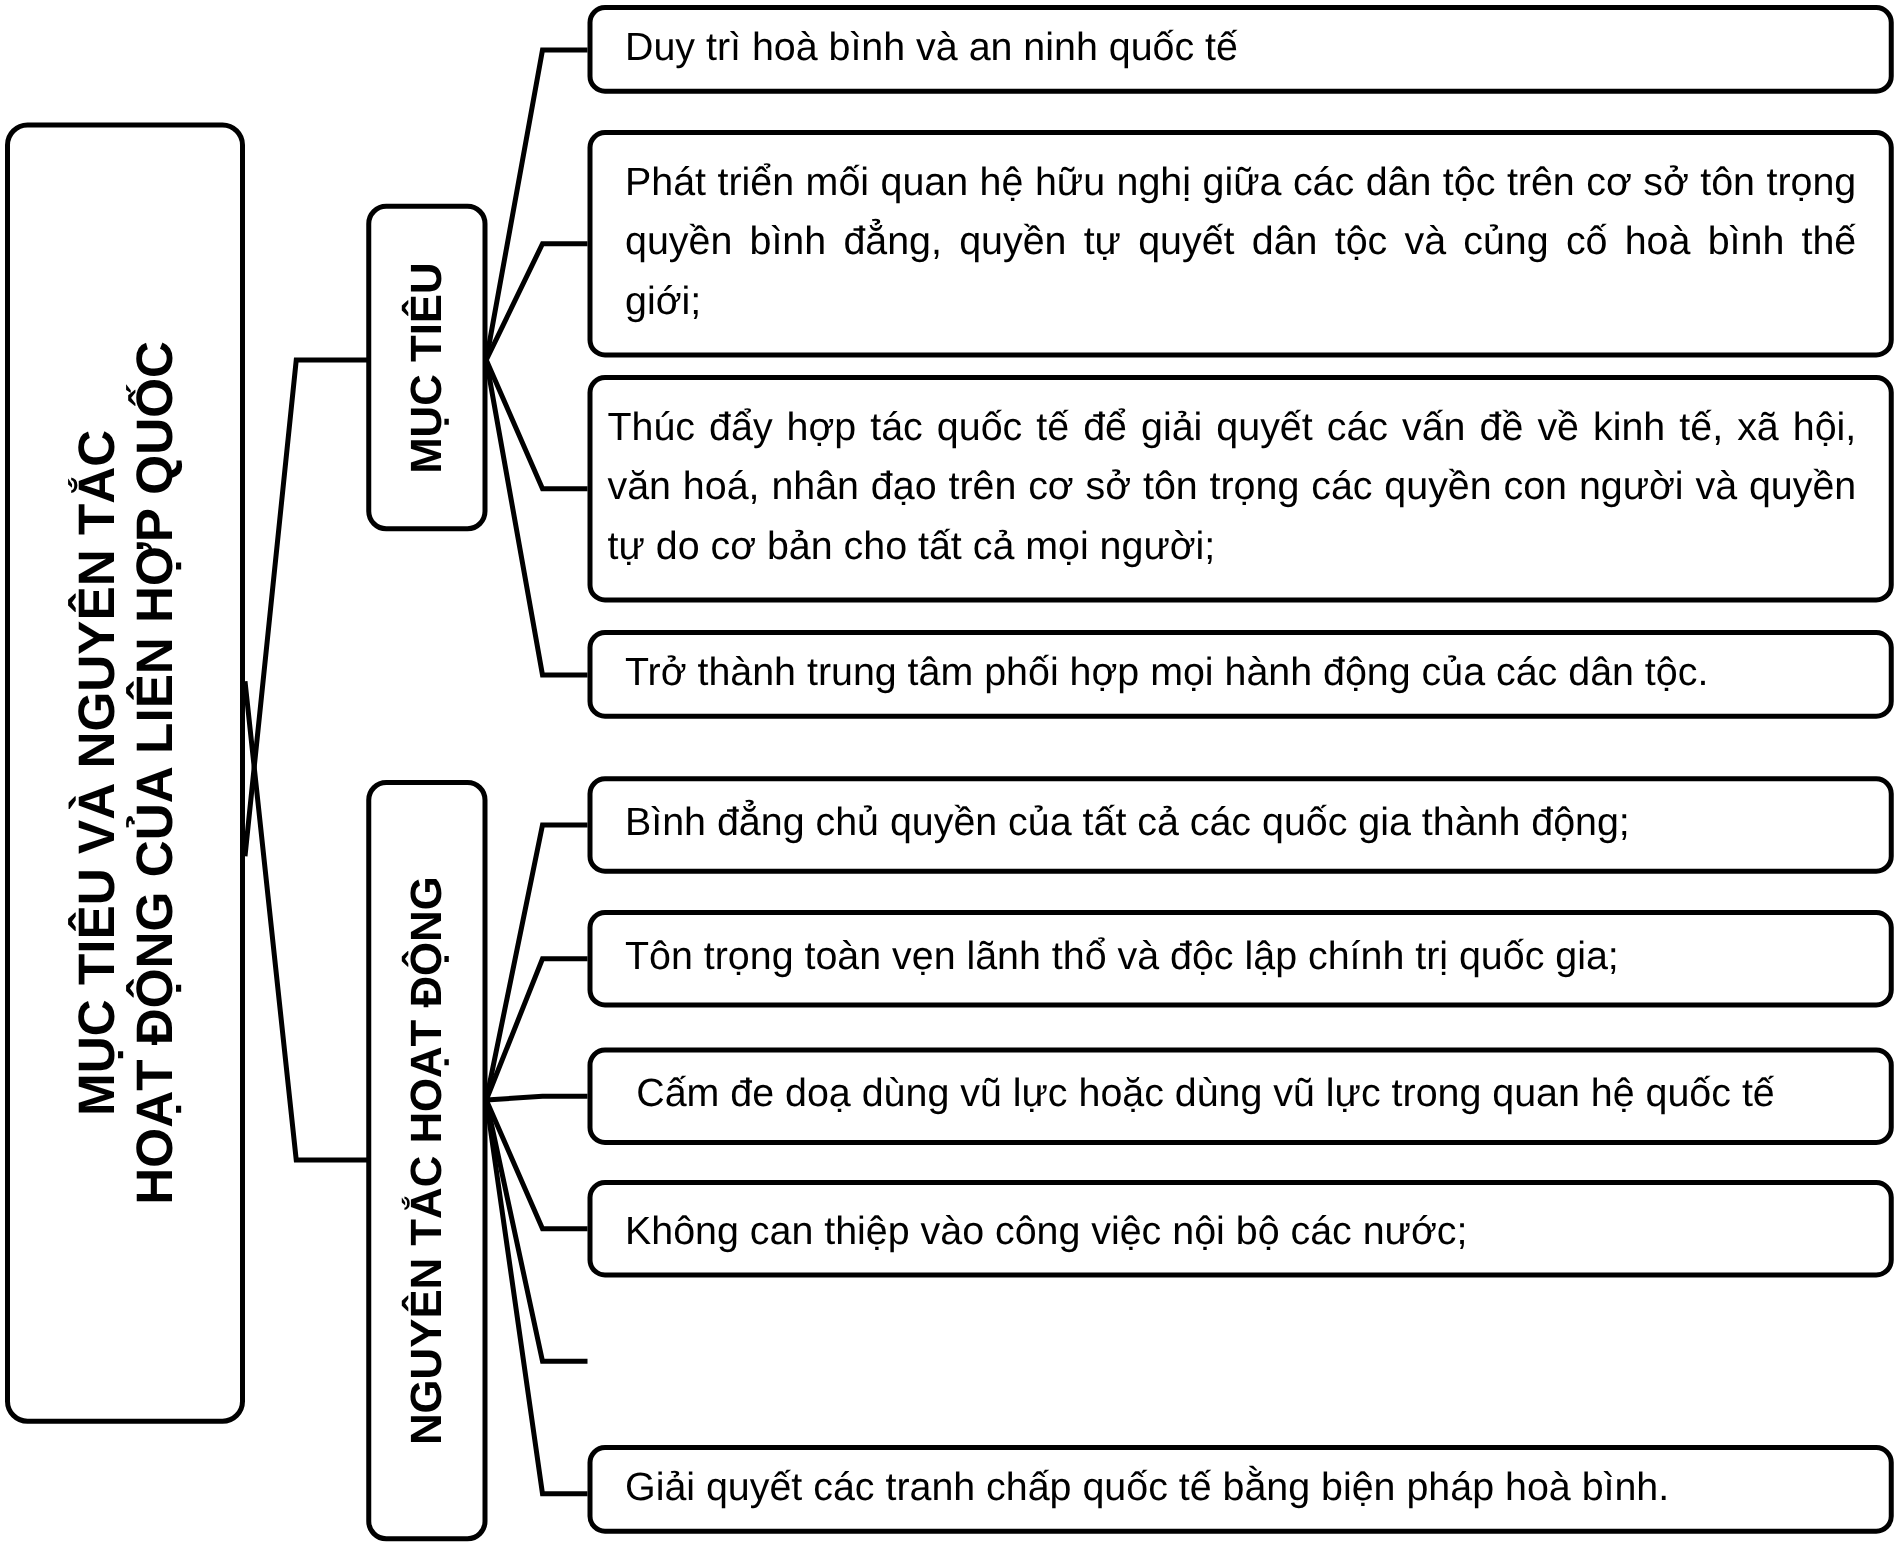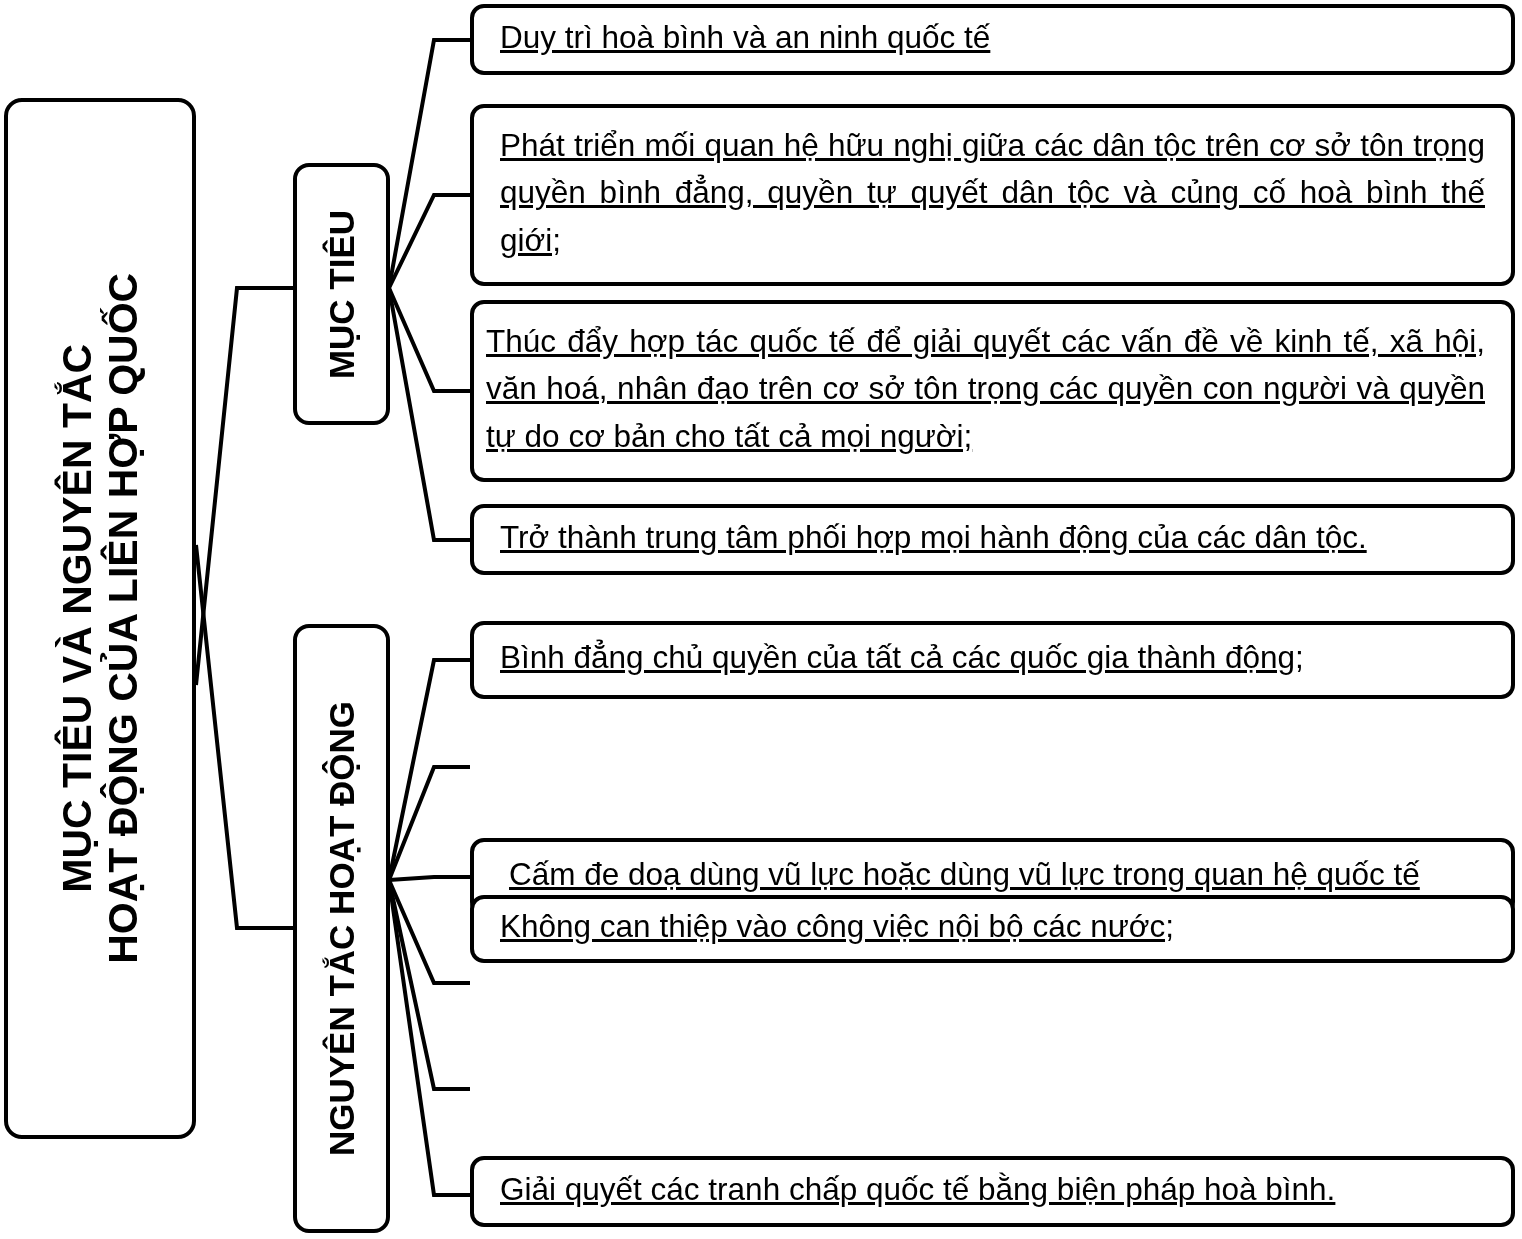--- a/index.html
+++ b/index.html
@@ -59,21 +59,20 @@
     font-size:35px;
     font-weight:bold;
     line-height:1;
     color:#000;
   }
 
   
   .leaf{
     left:470px;width:1045px;
     padding:6px 26px 10px 26px;
-    text-decoration:underline;
   }
   .leaf p{
     margin:0;
     font-size:31.5px;
     line-height:1.50;
     color:#000;
     width:100%;
     text-align:justify;
     text-justify:inter-word;
     -webkit-hyphens:none;hyphens:none;
@@ -82,21 +81,21 @@
 
   
   #leaf-g1{top:4px;height:71px;}
   #leaf-g2{top:104px;height:182px;}
   #leaf-g3{top:300px;height:182px;padding-left:12px;}
   #leaf-g4{top:504px;height:71px;}
 
   #leaf-p1{top:621px;height:78px;}
   #leaf-p2{top:728px;height:78px;}
   #leaf-p3{top:838px;height:78px;padding-left:35px;}
-  #leaf-p4{top:895px;height:68px;}
+  #leaf-p4{top:944px;height:78px;align-items:flex-end;}
   #leaf-p5{top:1050px;height:78px;}
   #leaf-p6{top:1156px;height:71px;}
 </style>
 </head>
 <body>
 
 <div id="canvas">
 
   <svg class="edges" viewBox="0 0 1522 1239" width="1522" height="1239" aria-hidden="true">
     <g fill="none" stroke="#000000" stroke-width="4" stroke-linecap="butt" stroke-linejoin="miter">
@@ -146,20 +145,23 @@
   <div class="node leaf" id="leaf-g3">
     <p>Thúc đẩy hợp tác quốc tế để giải quyết các vấn đề về kinh tế, xã hội, văn hoá, nhân đạo trên cơ sở tôn trọng các quyền con người và quyền tự do cơ bản cho tất cả mọi người;</p>
   </div>
   <div class="node leaf single" id="leaf-g4">
     <p>Trở thành trung tâm phối hợp mọi hành động của các dân tộc.</p>
   </div>
 
   <div class="node leaf single" id="leaf-p1">
     <p>Bình đẳng chủ quyền của tất cả các quốc gia thành động;</p>
   </div>
+  <div class="node leaf single" id="leaf-p2">
+    <p>Tôn trọng toàn vẹn lãnh thổ và độc lập chính trị quốc gia;</p>
+  </div>
   <div class="node leaf single" id="leaf-p3">
     <p>Cấm đe doạ dùng vũ lực hoặc dùng vũ lực trong quan hệ quốc tế</p>
   </div>
   <div class="node leaf single" id="leaf-p4">
     <p>Không can thiệp vào công việc nội bộ các nước;</p>
   </div>
   <div class="node leaf single" id="leaf-p6">
     <p>Giải quyết các tranh chấp quốc tế bằng biện pháp hoà bình.</p>
   </div>
 

